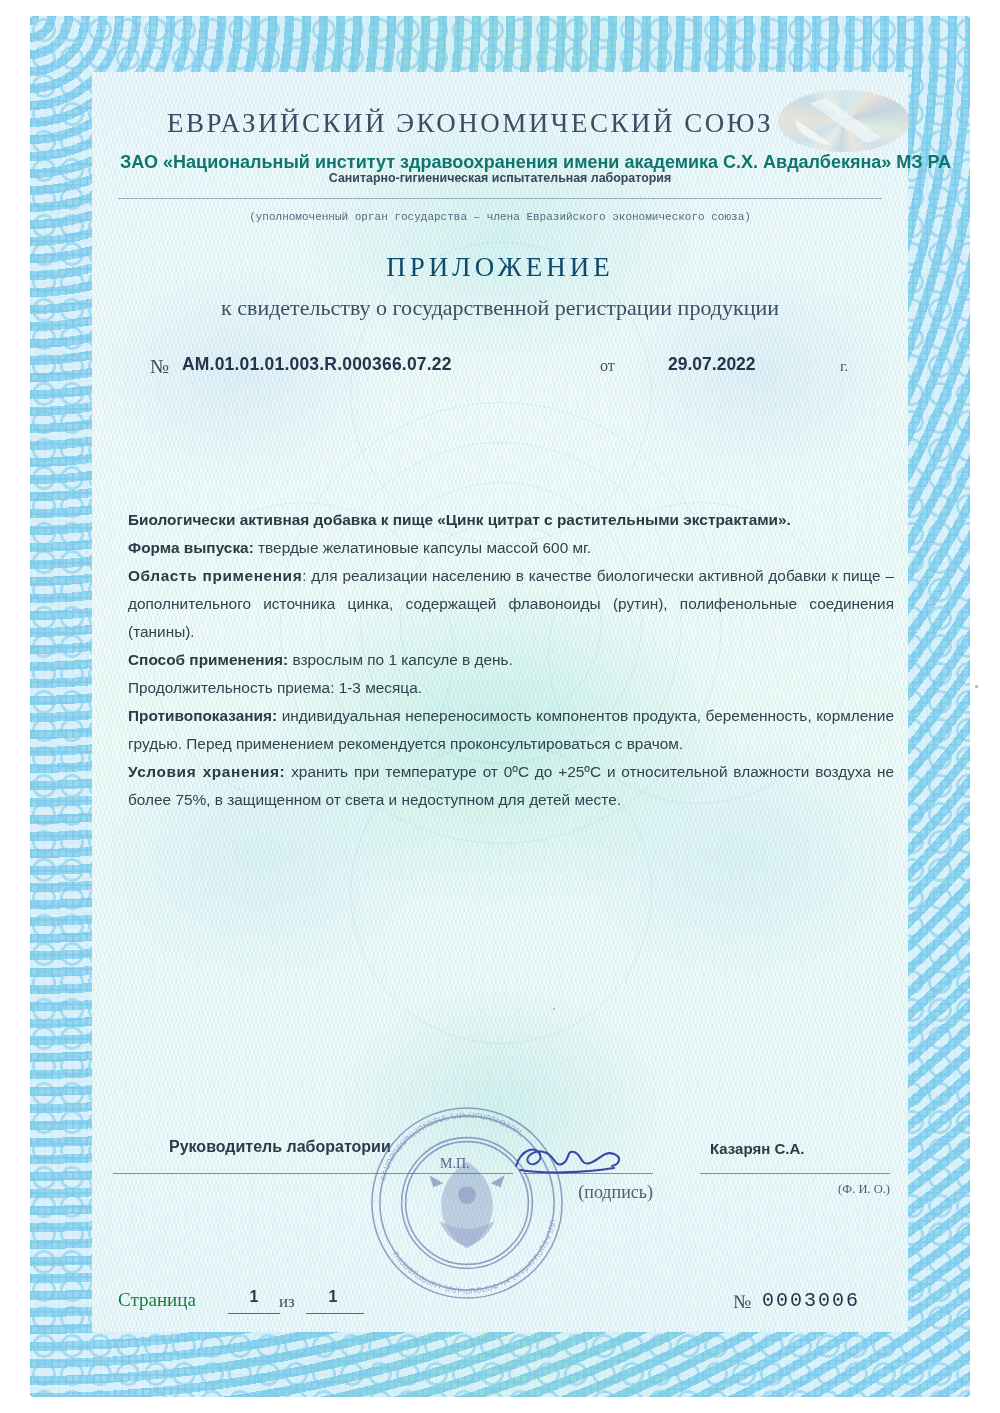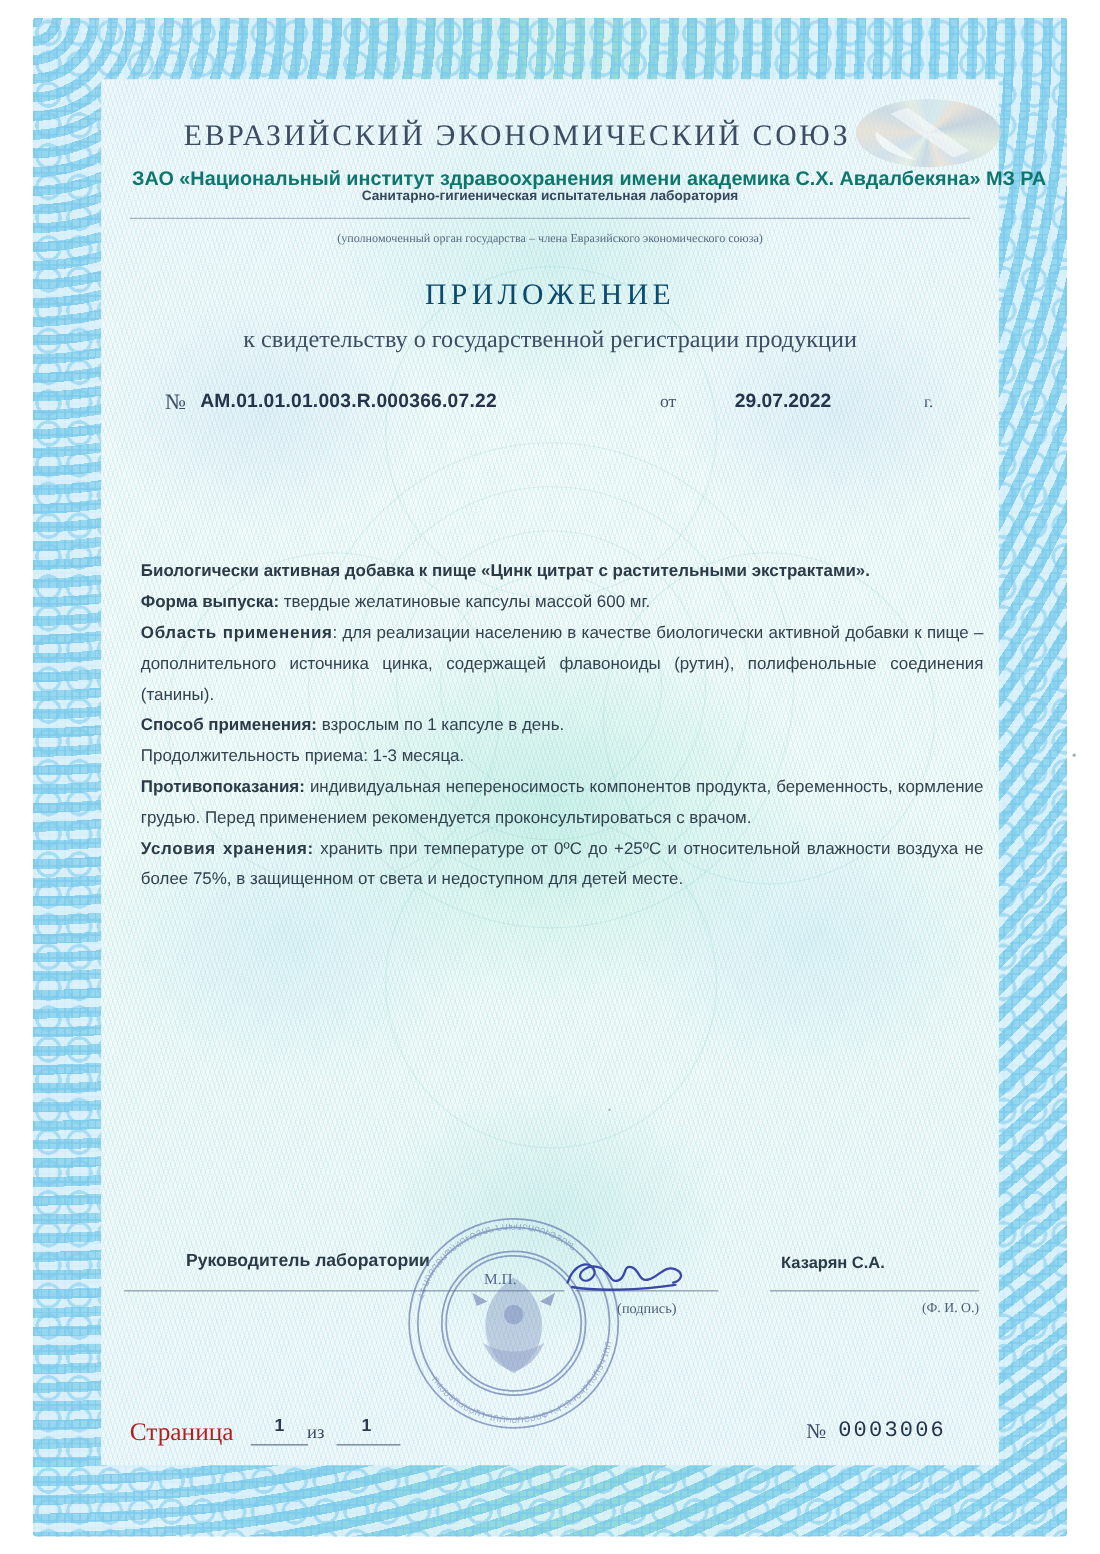--- a/index.html
+++ b/index.html
@@ -157,21 +157,21 @@
     left: 118px; top: 198px;
     width: 764px; height: 1px;
     background: #8e9fb3;
     opacity: .85;
   }
   .hdr-caption {
     position: absolute;
     left: 120px; top: 211px;
     width: 760px;
     text-align: center;
-    font-family: Liberation Serif, serif;
+    font-family: Liberation Mono, monospace;
     font-size: 11px;
     color: #5a6a80;
     white-space: nowrap;
   }
 
   .doc-title {
     position: absolute;
     left: 120px; top: 252px;
     width: 760px;
     text-align: center;
@@ -288,23 +288,23 @@
     width: 330px;
     font-family: "Liberation Serif", serif;
     font-size: 12.5px;
     line-height: 17px;
     color: #4d5d73;
   }
   .cap-sign {
     position: absolute;
     left: 523px; top: 1182px;
     width: 130px;
-    text-align: center;
-    font-family: "Liberation Serif", serif;
-    font-size: 13px;
+    text-align: right;
+    font-family: "Liberation Serif", serif;
+    font-size: 18px;
     color: #4d5d73;
   }
   .cap-fio {
     position: absolute;
     left: 700px; top: 1182px;
     width: 190px;
     text-align: right;
     font-family: "Liberation Serif", serif;
     font-size: 12.5px;
     color: #4d5d73;
@@ -332,22 +332,22 @@
     font-size: 14px;
     color: #56678a;
     z-index: 7;
   }
 
   
   .pg-label {
     position: absolute;
     left: 118px; top: 1289px;
     font-family: "Liberation Serif", serif;
-    font-size: 23px;
-    color: #b91c1c;
+    font-size: 19px;
+    color: #15803d;
   }
   .pg-cur {
     position: absolute;
     left: 234px; top: 1288px;
     width: 40px; text-align: center;
     font-size: 16px; font-weight: bold;
     color: #2b3a4e;
   }
   .pg-of {
     position: absolute;

